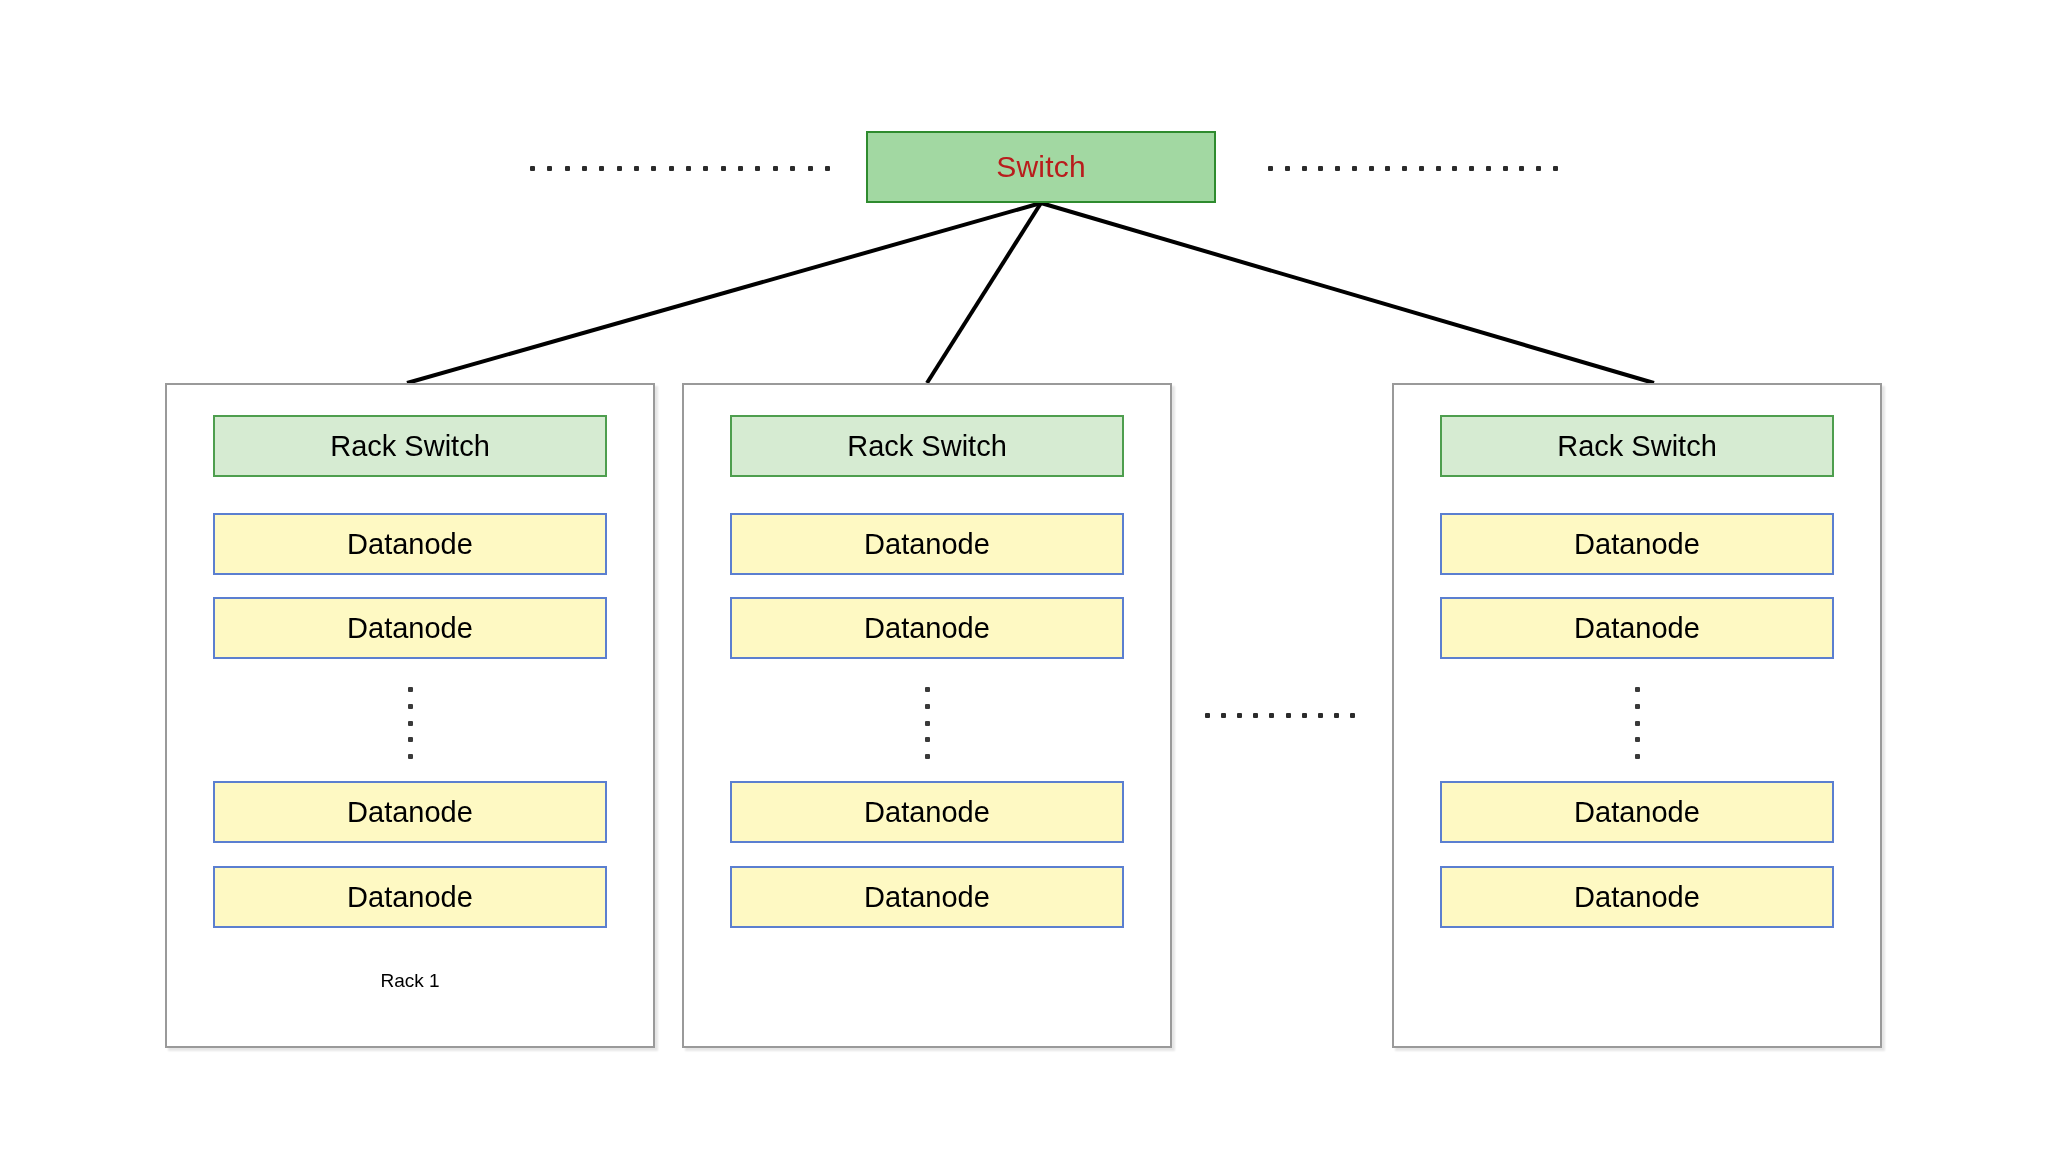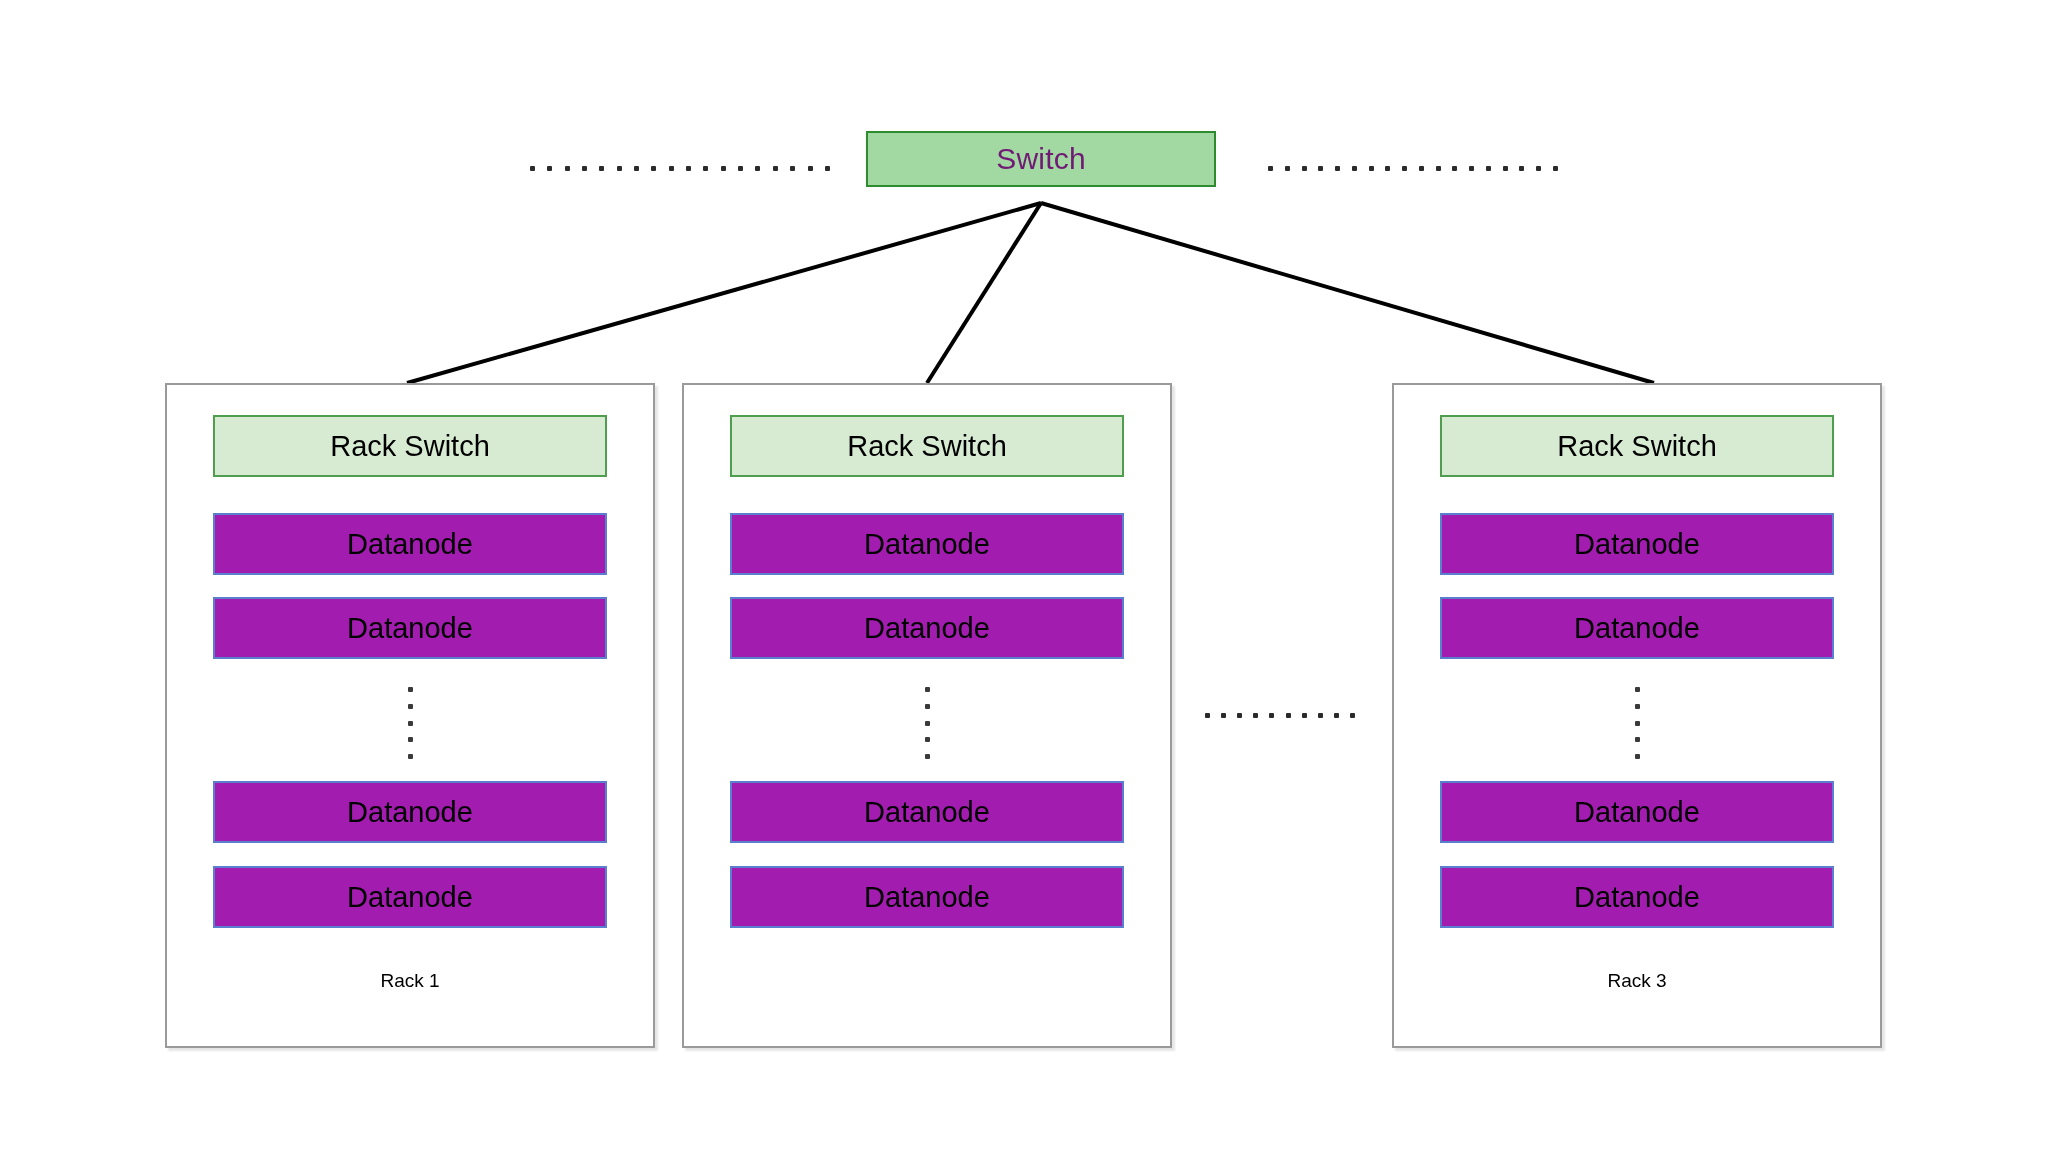--- a/index.html
+++ b/index.html
@@ -25,29 +25,29 @@
     height: 1152px;
     pointer-events: none;
   }
 
   
   .switch-box {
     position: absolute;
     left: 866px;
     top: 131px;
     width: 350px;
-    height: 56px;
+    height: 72px;
     background: #A2D8A2;
     border: 2px solid #2E8B2E;
     box-sizing: border-box;
     display: flex;
     align-items: center;
     justify-content: center;
     font-size: 30px;
-    color: #701a75;
+    color: #b91c1c;
     letter-spacing: 0.2px;
   }
 
   
   .rack {
     position: absolute;
     top: 383px;
     width: 490px;
     height: 665px;
     background: #ffffff;
@@ -78,21 +78,21 @@
     justify-content: center;
     font-size: 29px;
     color: #000000;
   }
   .rack-switch-box {
     background: #D6EBD2;
     border: 2px solid #4E9E4E;
     top: 30px;
   }
   .datanode-box {
-    background: #a21caf;
+    background: #fef9c3;
     border: 2px solid #5B7FD0;
   }
   .dn-pos-0 { top: 128px; }
   .dn-pos-1 { top: 212px; }
   .dn-pos-2 { top: 396px; }
   .dn-pos-3 { top: 481px; }
 
   
   .v-dots {
     position: absolute;
@@ -287,16 +287,15 @@
         <span></span>
         <span></span>
       </div>
       <div class="node-box datanode-box dn-pos-2">
         <span>Datanode</span>
       </div>
       <div class="node-box datanode-box dn-pos-3">
         <span>Datanode</span>
       </div>
     </div>
-    <div class="rack-label">Rack 3</div>
   </div>
 
 </div>
 
 </body></html>

